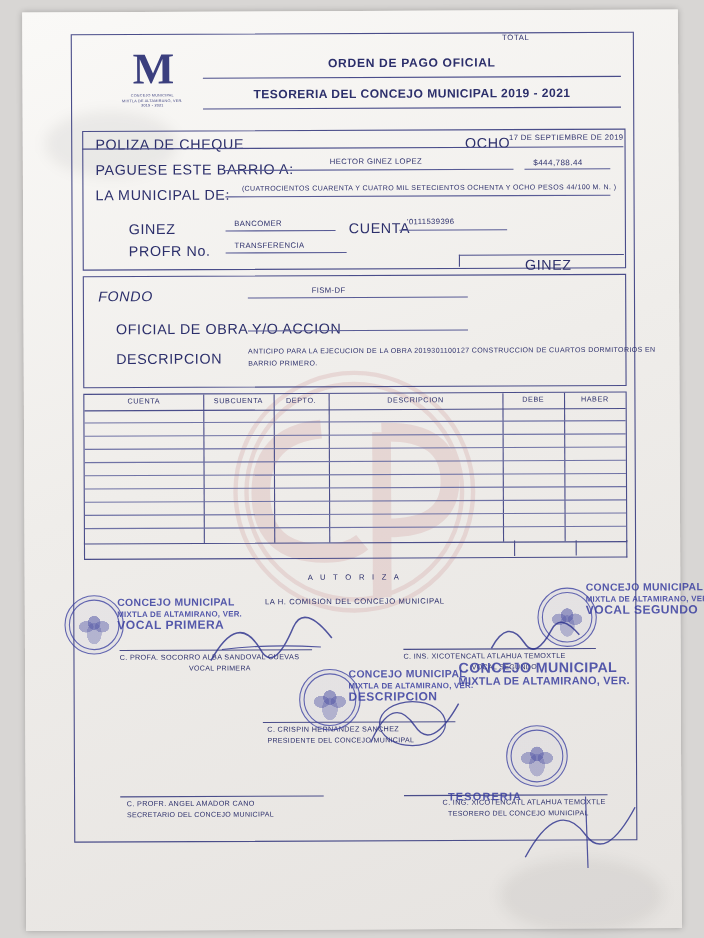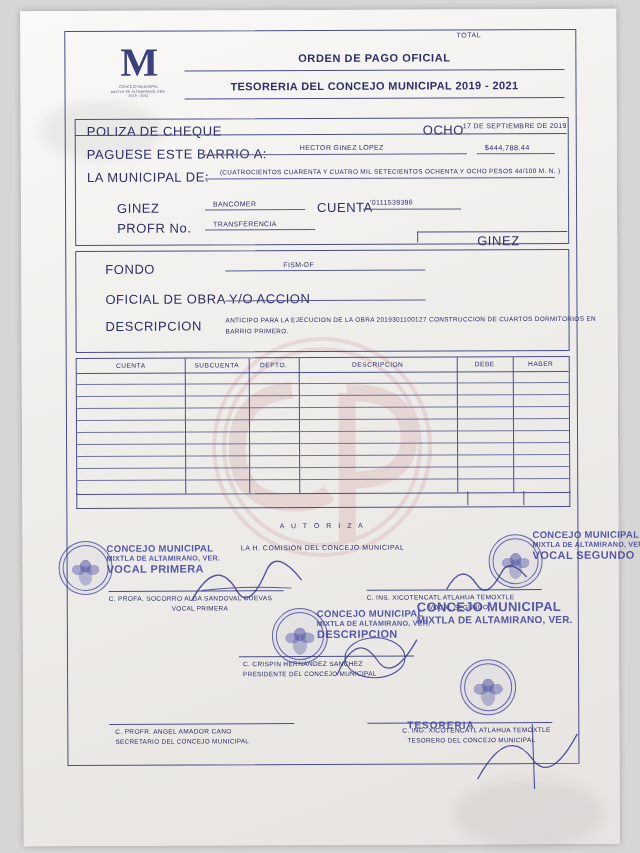--- a/index.html
+++ b/index.html
@@ -167,21 +167,21 @@
     <div class="rule" style="left:298px;top:179px;width:98px;"></div>
 
     <div class="lbl" style="left:52px;top:190px;">PROFR No.</div>
     <div class="val" style="left:148px;top:190px;">TRANSFERENCIA</div>
     <div class="rule" style="left:140px;top:199px;width:110px;"></div>
     <div class="hline" style="left:352px;top:202px;width:150px;"></div>
     <div class="lbl" style="left:412px;top:204px;">GINEZ</div>
     <div class="vline" style="left:352px;top:202px;height:11px;"></div>
 
     <div class="box" style="left:10px;top:220px;width:492px;height:100px;"></div>
-    <div class="lbl" style="left:40px;top:231px;">FONDO</div>
+    <div class="lbl" style="left:24px;top:231px;font-style:italic;">FONDO</div>
     <div class="val" style="left:218px;top:231px;">FISM-DF</div>
     <div class="rule" style="left:160px;top:240px;width:200px;"></div>
 
     <div class="lbl" style="left:40px;top:261px;">OFICIAL DE OBRA Y/O ACCION</div>
     <div class="val" style="left:218px;top:261px;"></div>
     <div class="rule" style="left:160px;top:270px;width:200px;"></div>
 
     <div class="lbl" style="left:40px;top:288px;">DESCRIPCION</div>
     <div class="val" style="left:160px;top:286px;font-size:6.4px;">ANTICIPO PARA LA EJECUCION DE LA OBRA 2019301100127 CONSTRUCCION DE CUARTOS DORMITORIOS EN</div>
     <div class="val" style="left:160px;top:297px;font-size:6.4px;">BARRIO PRIMERO.</div>

